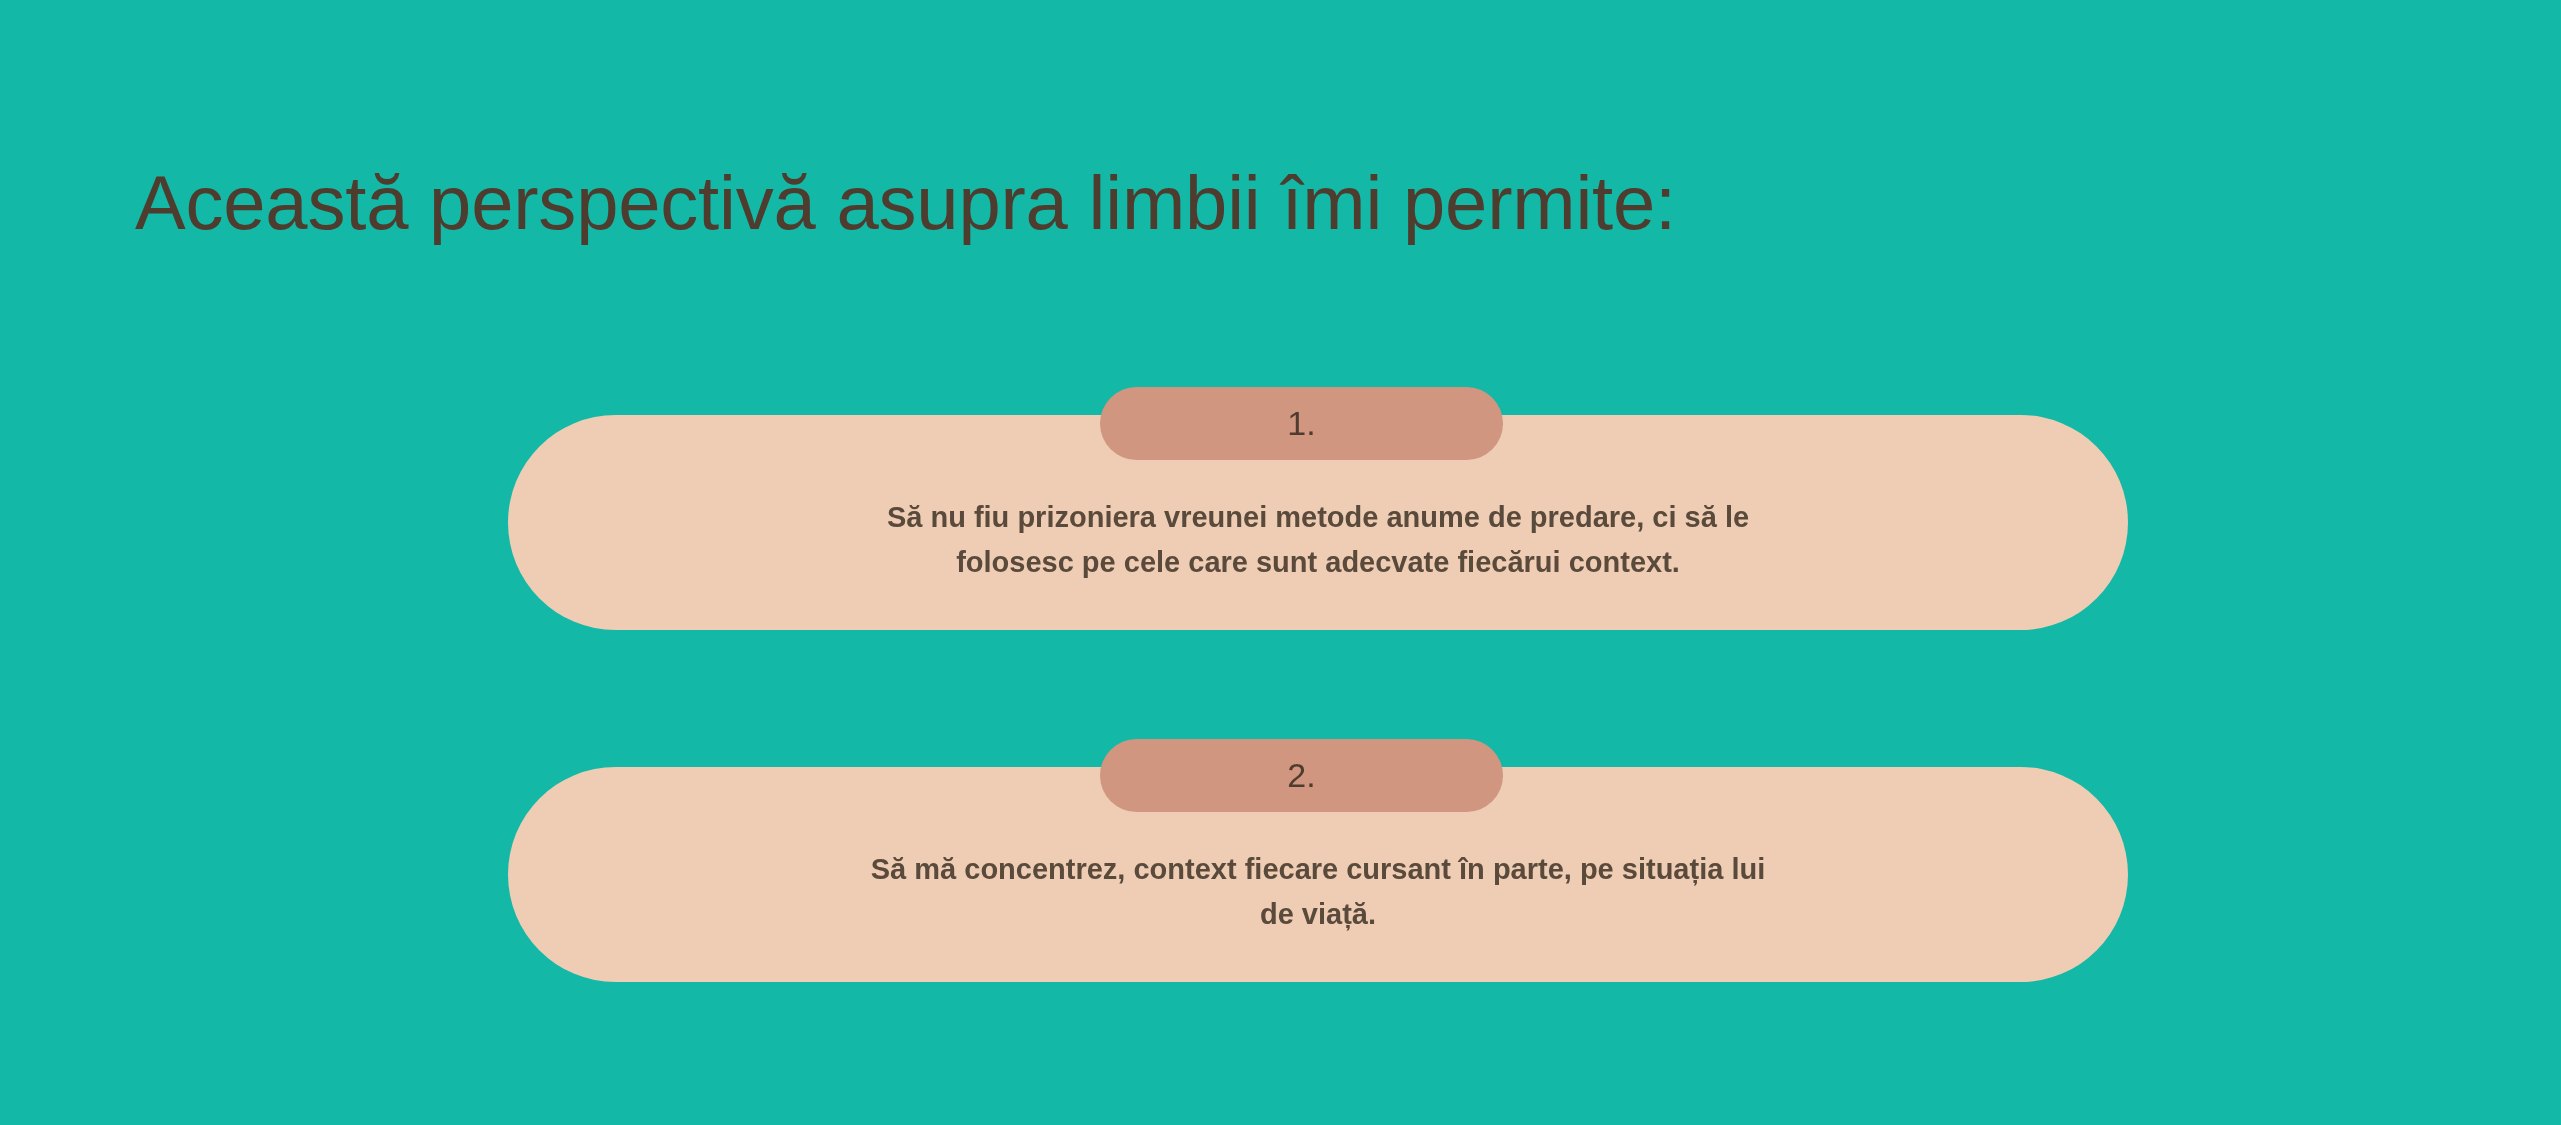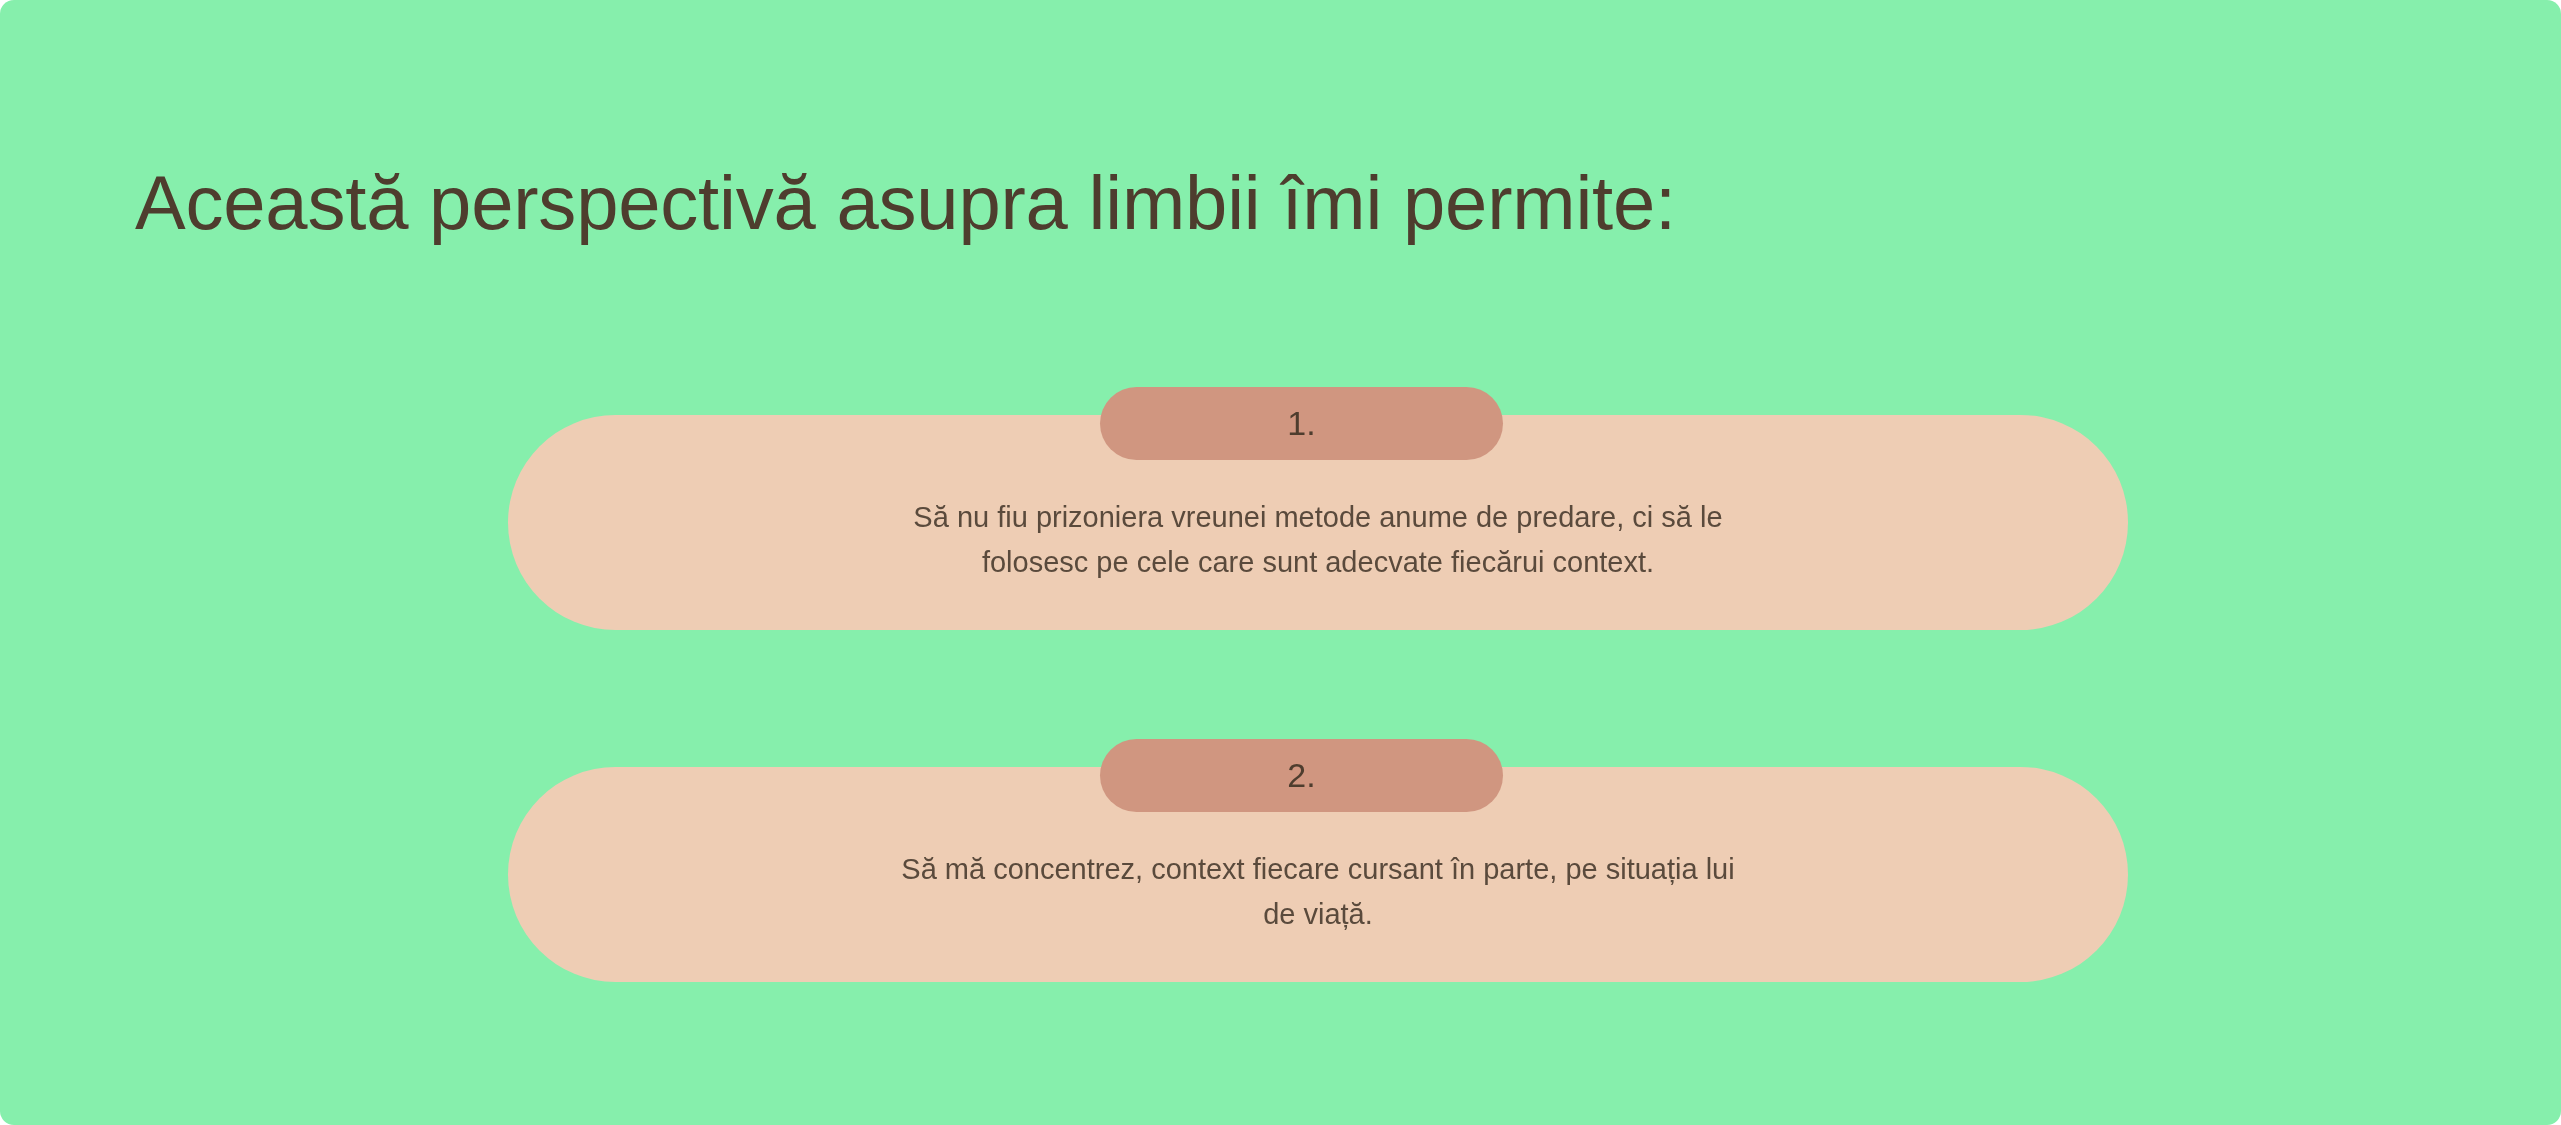--- a/index.html
+++ b/index.html
@@ -9,23 +9,22 @@
   body {
     width: 2561px;
     height: 1125px;
     overflow: hidden;
     font-family: "Liberation Sans", sans-serif;
   }
   .slide {
     position: relative;
     width: 2561px;
     height: 1125px;
-    background: #86efac;
+    background: #14b8a6;
     box-sizing: border-box;
-    border-radius: 14px;
   }
   .slide-title {
     position: absolute;
     left: 135px;
     top: 108px;
     font-size: 76px;
     font-weight: 300;
     letter-spacing: -0.2px;
     color: #4e3d2e;
     white-space: nowrap;
@@ -78,21 +77,21 @@
     display: flex;
     align-items: center;
     justify-content: center;
     z-index: 1;
     box-sizing: border-box;
   }
   .card-text {
     width: 1060px;
     text-align: center;
     font-size: 29px;
-    font-weight: 400;
+    font-weight: 700;
     line-height: 1.52;
     color: #5a4a3c;
     padding-top: 34px;
     white-space: pre-line;
   }
 </style>
 </head>
 <body>
 
 <div class="slide">

